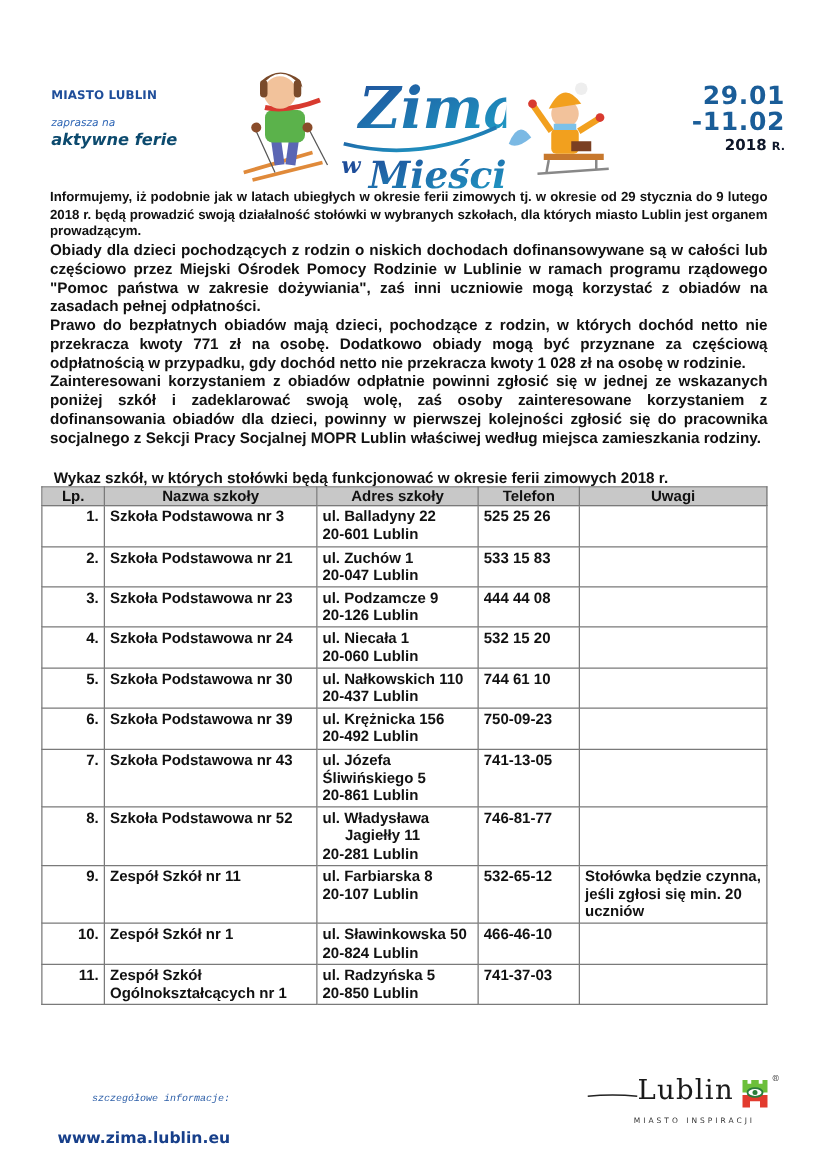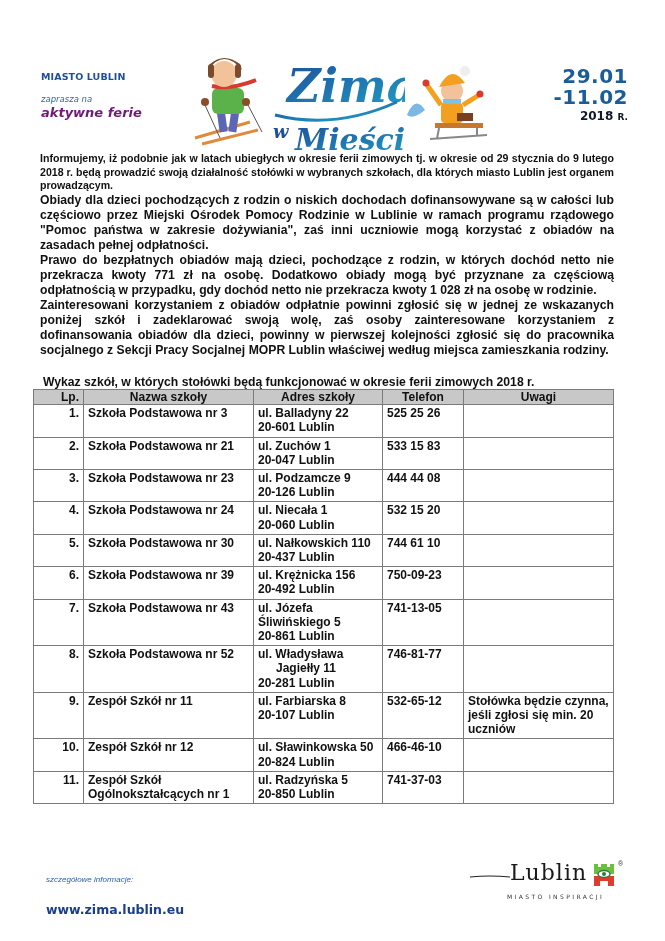--- a/index.html
+++ b/index.html
@@ -3,21 +3,21 @@
 <meta charset="utf-8">
 <style>
   html, body { margin: 0; padding: 0; background: #ffffff; }
   body { width: 665px; height: 941px; position: relative; overflow: hidden; font-family: "Liberation Sans", sans-serif; color: #111; }
 
   
   .banner { position: absolute; left: 0; top: 20px; width: 665px; height: 130px; }
   .brand-left { position: absolute; left: 41px; top: 51px; width: 130px; }
   .brand-city { font-family: "DejaVu Sans", sans-serif; font-weight: bold; font-size: 9.5px; color: #1f4e9a; letter-spacing: 0.1px; }
   .brand-invite { font-family: "DejaVu Sans", sans-serif; font-style: italic; font-size: 8.5px; color: #2f66b5; margin-top: 12px; }
-  .brand-ferie { font-family: "DejaVu Sans", sans-serif; font-weight: bold; font-style: italic; font-size: 13px; color: #701a75; margin-top: 1px; }
+  .brand-ferie { font-family: "DejaVu Sans", sans-serif; font-weight: bold; font-style: italic; font-size: 13px; color: #0c4a6e; margin-top: 1px; }
 
   .skier { position: absolute; left: 190px; top: 30px; width: 90px; height: 100px; }
   .sledder { position: absolute; left: 405px; top: 35px; width: 90px; height: 95px; }
   .logo-zima { position: absolute; left: 265px; top: 20px; width: 140px; height: 120px; }
   .dates { position: absolute; right: 37px; top: 46px; text-align: right; font-family: "DejaVu Sans", sans-serif; font-weight: bold; color: #1a5d98; }
   .dates .d1 { font-size: 20px; line-height: 20px; letter-spacing: 0.5px; }
   .dates .d2 { font-size: 20px; line-height: 22px; letter-spacing: 0.5px; }
   .dates .d3 { font-size: 12px; line-height: 16px; color: #0f172a; }
   .dates .d3 small { font-size: 9px; }
 
@@ -37,21 +37,21 @@
   .c-name { width: 161px; }
   .c-addr { width: 120px; }
   .c-tel { width: 72px; }
   .c-note { width: 141px; }
   td.c-lp { text-align: right; padding-right: 6px; }
   .addr-line { display: block; }
   .addr-line.indent { padding-left: 18px; }
 
   
   .footer-left { position: absolute; left: 46px; top: 875px; }
-  .footer-label { font-family: Liberation Sans, sans-serif; font-style: italic; font-size: 8px; color: #2d5fa8; }
+  .footer-label { font-family: Liberation Mono, monospace; font-style: italic; font-size: 8px; color: #2d5fa8; text-align: right; }
   .footer-url { font-family: "DejaVu Sans", sans-serif; font-weight: bold; font-size: 12.5px; color: #173f8a; margin-top: 18px; }
   .lublin-logo { position: absolute; left: 470px; top: 860px; width: 160px; height: 50px; }
   .lublin-word { position: absolute; left: 40px; top: 0px; font-family: "DejaVu Serif", serif; font-size: 22px; color: #1a1a1a; letter-spacing: 1px; }
   .lublin-sub { position: absolute; left: 37px; top: 33px; font-family: "DejaVu Sans", sans-serif; font-size: 6px; color: #333; letter-spacing: 2.4px; }
   .reg { position: absolute; left: 148px; top: 0; font-size: 7px; color: #333; }
 </style>
 </head>
 <body>
 
 <div class="banner">
@@ -121,21 +121,21 @@
   <p class="p p2">Obiady dla dzieci pochodzących z rodzin o niskich dochodach dofinansowywane są w całości lub częściowo przez Miejski Ośrodek Pomocy Rodzinie w Lublinie w ramach programu rządowego "Pomoc państwa w zakresie dożywiania", zaś inni uczniowie mogą korzystać z obiadów na zasadach pełnej odpłatności.</p>
   <p class="p p2">Prawo do bezpłatnych obiadów mają dzieci, pochodzące z rodzin, w których dochód netto nie przekracza kwoty 771 zł na osobę. Dodatkowo obiady mogą być przyznane za częściową odpłatnością w przypadku, gdy dochód netto nie przekracza kwoty 1 028 zł na osobę w rodzinie.</p>
   <p class="p p2">Zainteresowani korzystaniem z obiadów odpłatnie powinni zgłosić się w jednej ze wskazanych poniżej szkół i zadeklarować swoją wolę, zaś osoby zainteresowane korzystaniem z dofinansowania obiadów dla dzieci, powinny w pierwszej kolejności zgłosić się do pracownika socjalnego z Sekcji Pracy Socjalnej MOPR Lublin właściwej według miejsca zamieszkania rodziny.</p>
 </div>
 
 <div class="table-title">Wykaz szkół, w których stołówki będą funkcjonować w okresie ferii zimowych 2018 r.</div>
 
 <table class="schools">
   <thead>
     <tr>
-      <th class="c-lp" style="text-align:right">Lp.</th>
+      <th class="c-lp" style="text-align:center">Lp.</th>
       <th class="c-name">Nazwa szkoły</th>
       <th class="c-addr">Adres szkoły</th>
       <th class="c-tel">Telefon</th>
       <th class="c-note">Uwagi</th>
     </tr>
   </thead>
   <tbody id="tbody">
       <tr>
         <td class="c-lp">1.</td>
         <td class="c-name">Szkoła Podstawowa nr 3</td>
@@ -223,21 +223,21 @@
         <td class="c-name">Zespół Szkół nr 11</td>
         <td class="c-addr">
           <span class="addr-line">ul. Farbiarska 8</span>
           <span class="addr-line">20-107 Lublin</span>
         </td>
         <td class="c-tel">532-65-12</td>
         <td class="c-note">Stołówka będzie czynna, jeśli zgłosi się min. 20 uczniów</td>
       </tr>
       <tr>
         <td class="c-lp">10.</td>
-        <td class="c-name">Zespół Szkół nr 12</td>
+        <td class="c-name">Zespół Szkół nr 1</td>
         <td class="c-addr">
           <span class="addr-line">ul. Sławinkowska 50</span>
           <span class="addr-line">20-824 Lublin</span>
         </td>
         <td class="c-tel">466-46-10</td>
         <td class="c-note"></td>
       </tr>
       <tr>
         <td class="c-lp">11.</td>
         <td class="c-name">Zespół Szkół Ogólnokształcących nr 1</td>

